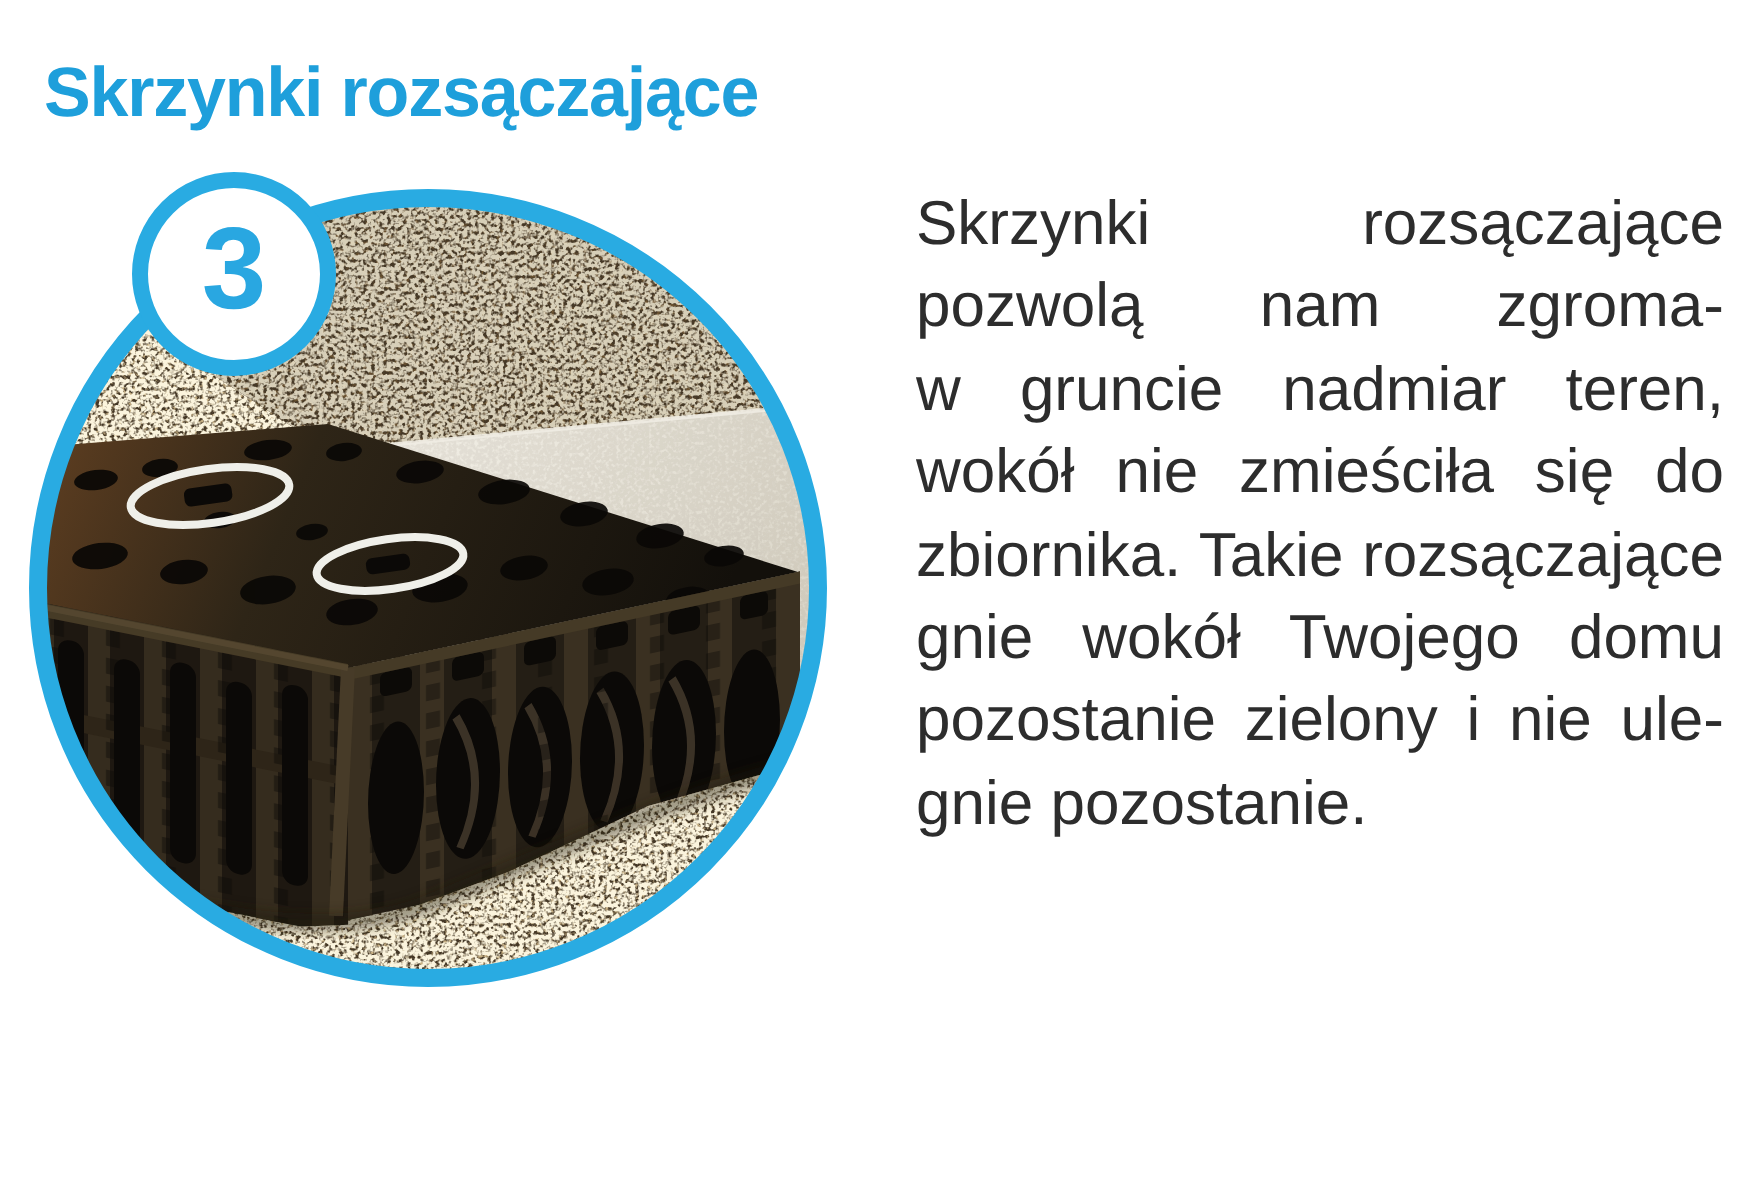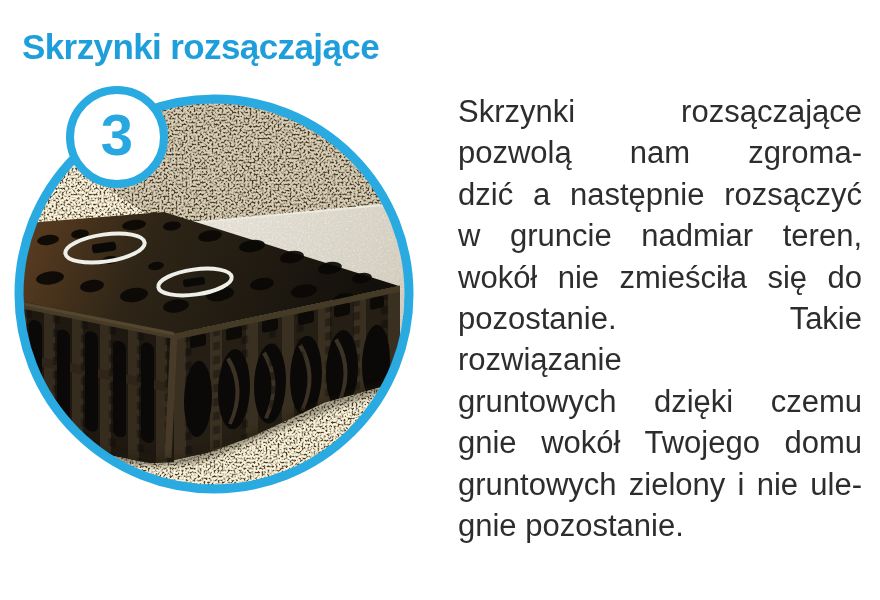--- a/index.html
+++ b/index.html
@@ -201,21 +201,19 @@
   </svg>
 </div>
 
 <div class="step-badge">
   <span>3</span>
 </div>
 
 <div class="body-text">
   <div class="line">Skrzynki rozsączające</div>
   <div class="line">pozwolą nam zgroma-</div>
-  <div class="line">dzić a następnie rozsączyć</div>
   <div class="line">w gruncie nadmiar teren,</div>
   <div class="line">wokół nie zmieściła się do</div>
-  <div class="line">pozostanie. Takie rozwiązanie</div>
-  <div class="line">gruntowych dzięki czemu</div>
+  <div class="line">zbiornika. Takie rozsączające</div>
   <div class="line">gnie wokół Twojego domu</div>
-  <div class="line">gruntowych zielony i nie ule-</div>
+  <div class="line">pozostanie zielony i nie ule-</div>
   <div class="line last">gnie pozostanie.</div>
 </div>
 
 </body></html>

